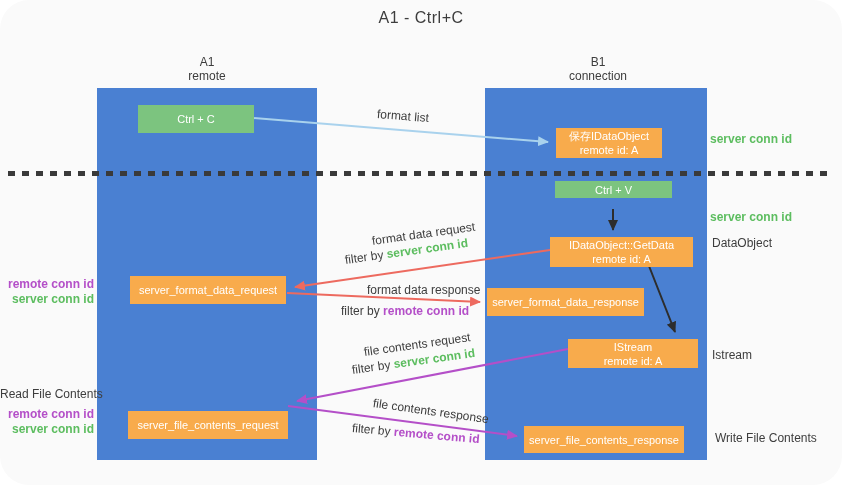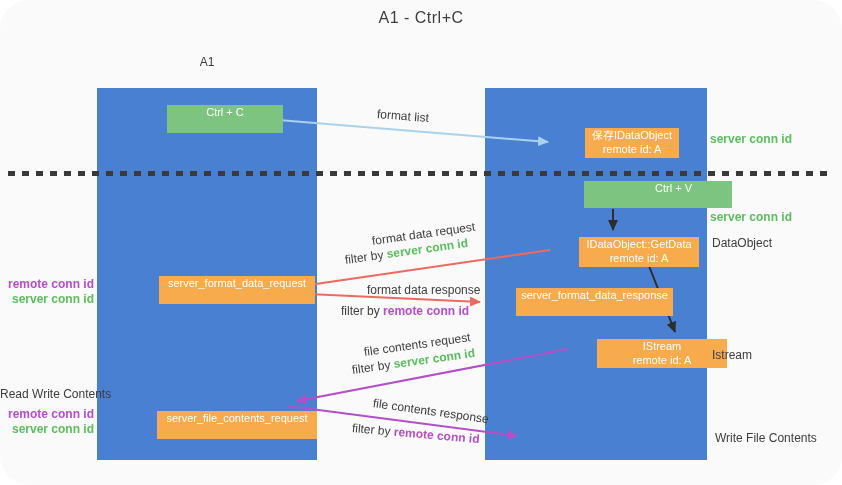--- a/index.html
+++ b/index.html
@@ -7,42 +7,47 @@
     position:relative;width:842px;height:485px;background:#fafafa;
     font-family:"Liberation Sans", sans-serif;overflow:hidden;color:#3d3d3d;border-radius:29px;
   }
   .title{position:absolute;left:0;top:8px;width:100%;text-align:center;
     font-size:16px;line-height:20px;color:#3d3d3d;letter-spacing:.5px;}
   .col-header{position:absolute;width:120px;text-align:center;font-size:12px;line-height:14px;color:#3d3d3d;}
   .col{position:absolute;top:88px;height:372px;background:#4a80d2;}
   .dotted{position:absolute;left:8px;top:171px;width:826px;height:5px;
     background:repeating-linear-gradient(90deg,#3a3a3a 0 7px,transparent 7px 14px);z-index:3;}
   .arrows{position:absolute;left:0;top:0;z-index:4;}
-  .node{position:absolute;display:flex;flex-direction:column;align-items:center;
-    color:#fff;font-size:11px;line-height:14px;text-align:center;z-index:5;white-space:nowrap;margin-left:29px;}
+  .node{position:absolute;display:flex;flex-direction:column;align-items:center;justify-content:center;
+    color:#fff;font-size:11px;line-height:14px;text-align:center;z-index:5;white-space:nowrap;}
   .green{background:#7cc47f;}
   .orange{background:#f8ab4c;}
   .lbl{position:absolute;font-size:12px;color:#3d3d3d;white-space:nowrap;z-index:6;transform-origin:left center;}
   .green-t{color:#5cbd5f;font-weight:bold;}
   .purple-t{color:#b44fc8;font-weight:bold;}
   .right-align{text-align:right;}
   .r4{transform:rotate(4.5deg);}
   .rm8{transform:rotate(-8deg);}
   .rp8{transform:rotate(8deg);}
   .rp5{transform:rotate(5deg);}
 </style>
 </head>
 <body>
 
 <div class="stage">
 
   <div class="title" style="top:8px;">A1 - Ctrl+C</div>
 
   <div class="col-header" style="left:147px;top:55px;">
     <div>A1</div>
+    <div>remote</div>
+  </div>
+  <div class="col-header" style="left:538px;top:55px;">
+    <div>B1</div>
+    <div>connection</div>
   </div>
 
   <div class="col" style="left:97px;width:220px;"></div>
   <div class="col" style="left:485px;width:222px;"></div>
 
   <div class="dotted"></div>
 
   <svg class="arrows" width="842" height="485" viewBox="0 0 842 485">
     <defs>
       <marker id="ah-blue" markerUnits="userSpaceOnUse" markerWidth="12" markerHeight="10" refX="10" refY="5" orient="auto">
@@ -63,43 +68,46 @@
     <path d="M649,266 L675,332" stroke="#2d2d2d" stroke-width="2" fill="none" marker-end="url(#ah-black)"></path>
     <path d="M550,250 L295,287" stroke="#ed6a5f" stroke-width="2" fill="none" marker-end="url(#ah-red)"></path>
     <path d="M287,293 L480,302" stroke="#ed6a5f" stroke-width="2" fill="none" marker-end="url(#ah-red)"></path>
     <path d="M568,349 L297,401" stroke="#b44fc8" stroke-width="2" fill="none" marker-end="url(#ah-purple)"></path>
     <path d="M288,406 L517,436" stroke="#b44fc8" stroke-width="2" fill="none" marker-end="url(#ah-purple)"></path>
   </svg>
 
   <div class="node green" style="left:138px;top:105px;width:116px;height:28px;">
     <span>Ctrl + C</span>
   </div>
-  <div class="node orange" style="left:556px;top:128px;width:94px;height:30px;">
+  <div class="node orange" style="left:556px;top:128px;width:106px;height:30px;">
     <span>保存IDataObject</span>
     <span>remote id: A</span>
   </div>
-  <div class="node green" style="left:555px;top:181px;width:117px;height:27px;padding-left:31px;">
+  <div class="node green" style="left:555px;top:181px;width:117px;height:17px;">
     <span>Ctrl + V</span>
   </div>
-  <div class="node orange" style="left:550px;top:237px;width:120px;height:30px;">
+  <div class="node orange" style="left:550px;top:237px;width:143px;height:30px;">
     <span>IDataObject::GetData</span>
     <span>remote id: A</span>
   </div>
   <div class="node orange" style="left:130px;top:276px;width:156px;height:28px;">
     <span>server_format_data_request</span>
   </div>
   <div class="node orange" style="left:487px;top:288px;width:157px;height:28px;">
     <span>server_format_data_response</span>
   </div>
   <div class="node orange" style="left:568px;top:339px;width:130px;height:29px;">
     <span>IStream</span>
     <span>remote id: A</span>
   </div>
   <div class="node orange" style="left:128px;top:411px;width:160px;height:28px;">
     <span>server_file_contents_request</span>
+  </div>
+  <div class="node orange" style="left:524px;top:426px;width:160px;height:27px;">
+    <span>server_file_contents_response</span>
   </div>
 
   <div class="lbl r4" style="left:377px;top:107px;">format list</div>
 
   <div class="lbl rm8" style="left:372px;top:234px;">format data request</div>
   <div class="lbl rm8" style="left:345px;top:253px;">
     <span>filter by</span>&nbsp;<span class="green-t">server conn id</span>
   </div>
   <div class="lbl" style="left:367px;top:283px;">format data response</div>
   <div class="lbl" style="left:341px;top:304px;">
@@ -118,19 +126,19 @@
   <div class="lbl green-t" style="left:710px;top:132px;">server conn id</div>
   <div class="lbl green-t" style="left:710px;top:210px;">server conn id</div>
   <div class="lbl" style="left:712px;top:236px;">DataObject</div>
   <div class="lbl" style="left:712px;top:348px;">Istream</div>
   <div class="lbl" style="left:715px;top:431px;">Write File Contents</div>
 
   <div class="lbl right-align" style="left:0;width:94px;top:277px;line-height:15px;">
     <div class="purple-t">remote conn id</div>
     <div class="green-t">server conn id</div>
   </div>
-  <div class="lbl right-align" style="left:0;width:92px;top:387px;">Read Write Contents</div>
+  <div class="lbl right-align" style="left:0;width:92px;top:387px;">Read File Contents</div>
   <div class="lbl right-align" style="left:0;width:94px;top:407px;line-height:15px;">
     <div class="purple-t">remote conn id</div>
     <div class="green-t">server conn id</div>
   </div>
 
 </div>
 
 </body></html>

